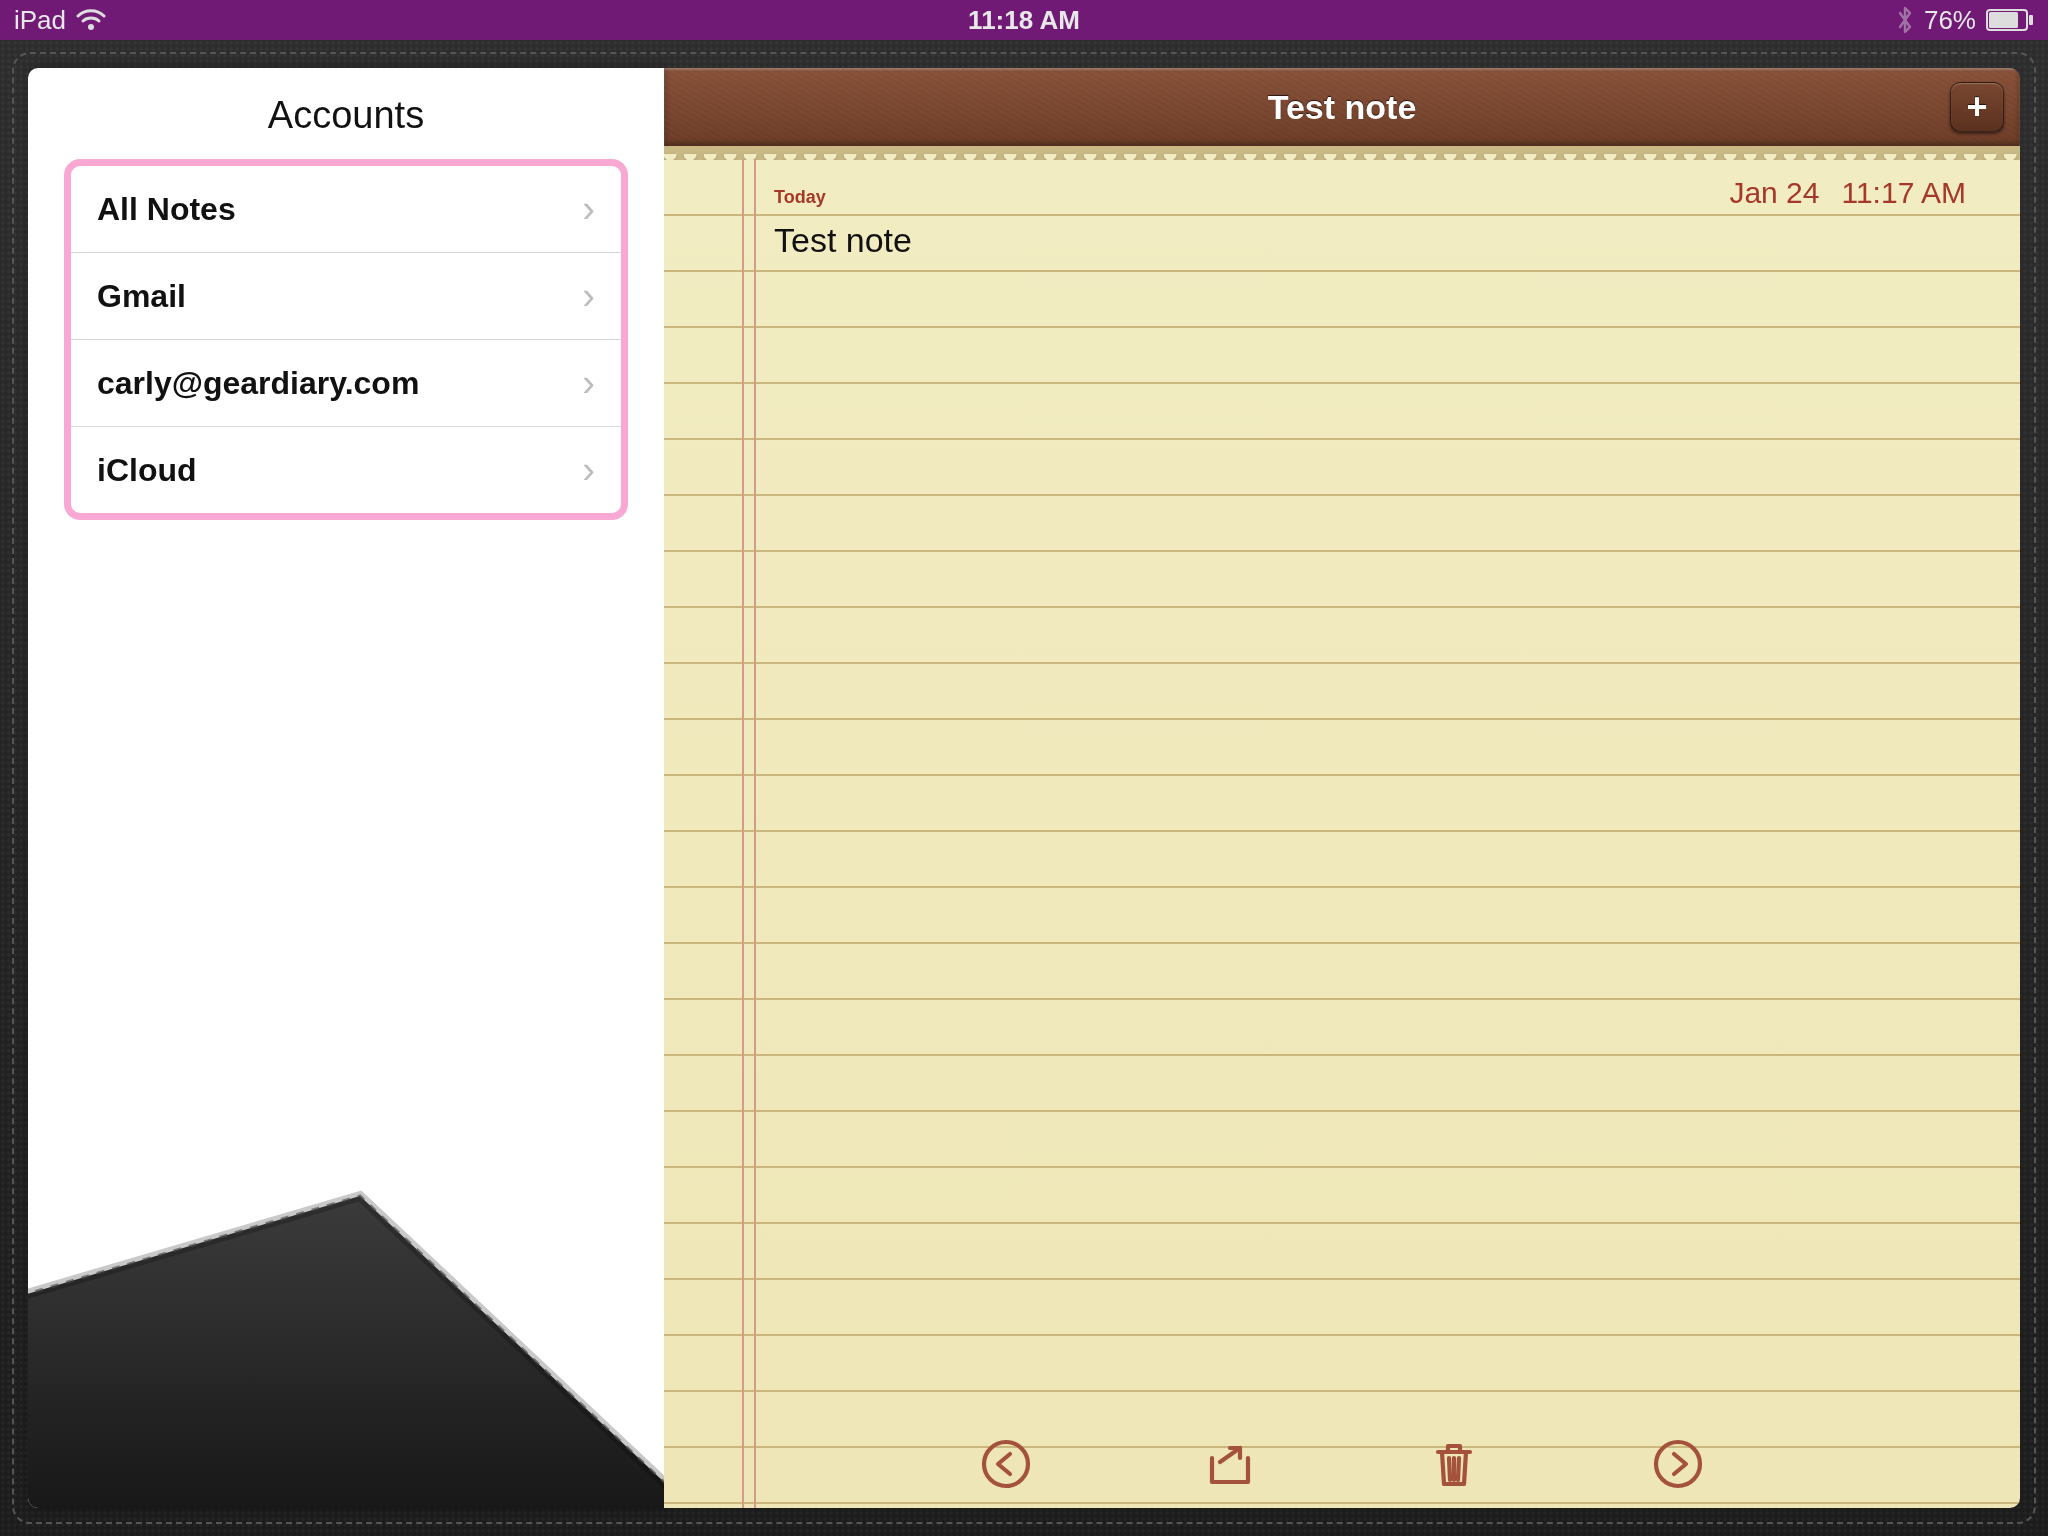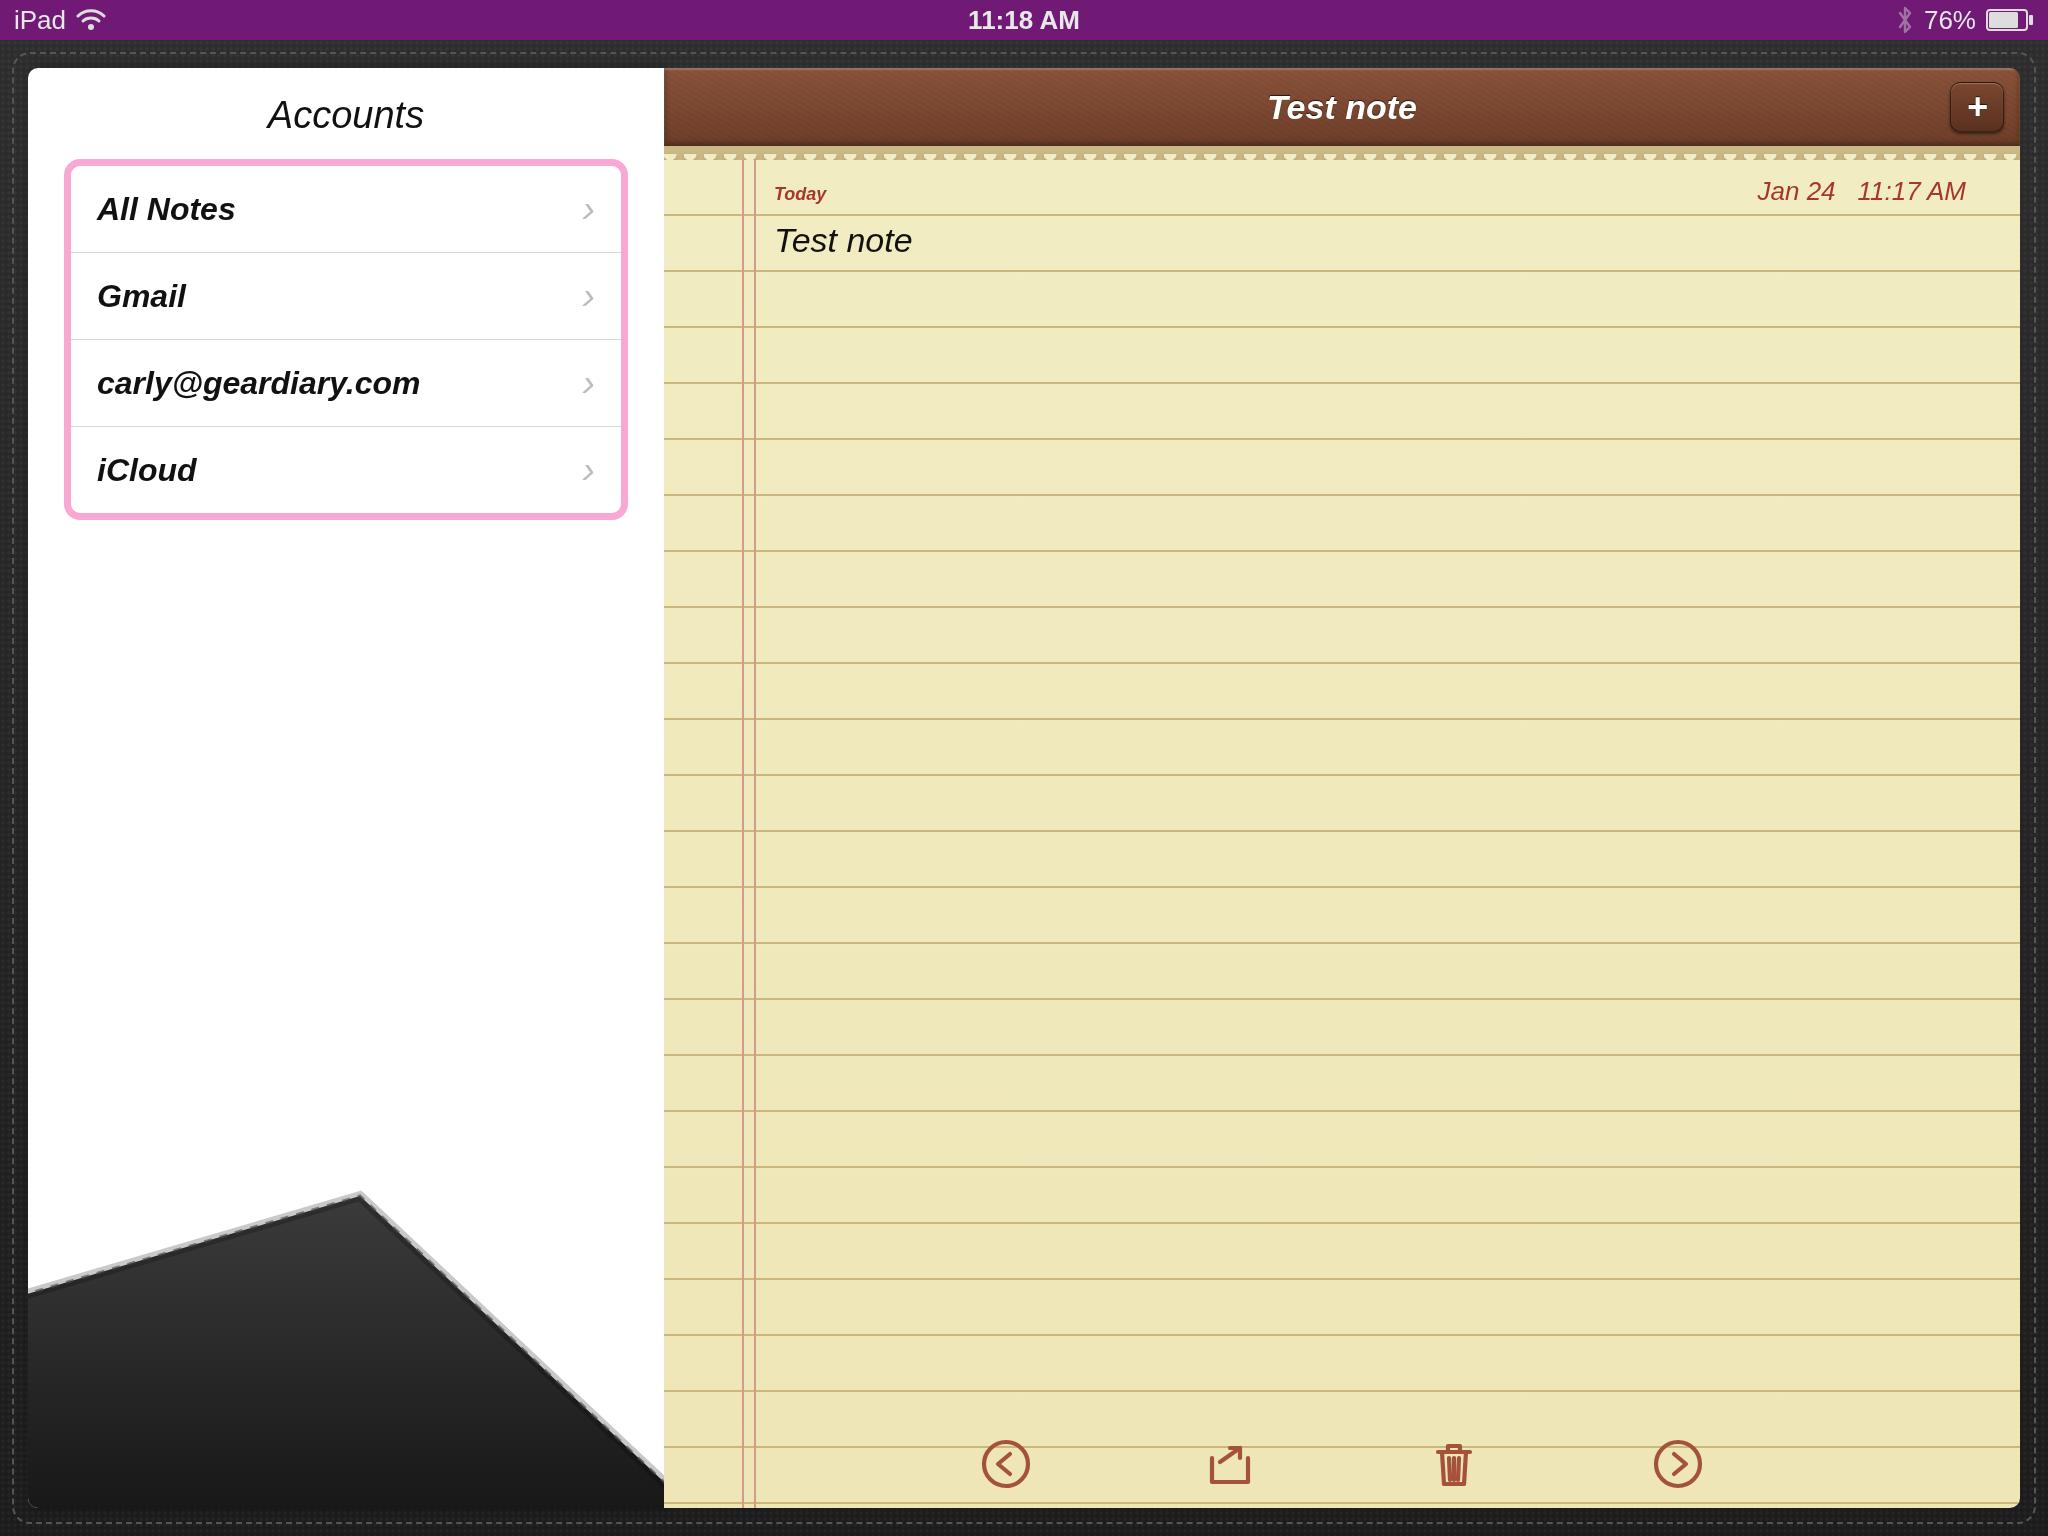--- a/index.html
+++ b/index.html
@@ -18,21 +18,20 @@
   .bt-icon { opacity:.45; }
 
   
   .folio {
     width: 100%; height: calc(100% - 40px);
     background:
       radial-gradient(rgba(255,255,255,.03) 0 40%, transparent 41%) 0 0/6px 6px,
       linear-gradient(#2d2d2d,#1c1c1c);
     padding: 28px;
     position: relative;
-    font-style: italic;
   }
   
   .folio::before {
     content:""; position:absolute; inset:12px; border:2px dashed #555; border-radius:18px;
     pointer-events:none;
   }
   .folio-inner {
     width:100%; height:100%; display:flex; position:relative;
     border-radius: 12px; overflow: visible;
   }
@@ -122,21 +121,21 @@
       linear-gradient(to right, transparent 78px, #d49a8a 78px 80px, transparent 80px 90px, #d49a8a 90px 92px, transparent 92px),
       
       repeating-linear-gradient(to bottom, transparent 0 54px, #c9b77e 54px 56px),
       
       linear-gradient(#f2ecc2,#eee6b6);
     position:relative;
     padding: 16px 54px 120px 110px;
   }
   .meta-row { display:flex; justify-content:space-between; align-items:baseline; height:40px;}
   .today { color:#a5382a; font-weight:700; font-size:18px; }
-  .stamp { color:#a5382a; font-size:26px; display:flex; gap:22px;}
+  .stamp { color:#a5382a; font-size:30px; display:flex; gap:22px;}
   .note-body { font-size:34px; color:#111; line-height:44px; }
   .note-body .line1 { margin-top: 2px; }
   .note-body .line2 { margin-top: 44px; }
 
   
   .bottom-bar {
     position:absolute; left:0; right:0; bottom:12px;
     display:flex; justify-content:center; gap:160px;
   }
   .tb-btn { width:64px; height:64px; display:flex; align-items:center; justify-content:center; cursor:pointer; }

